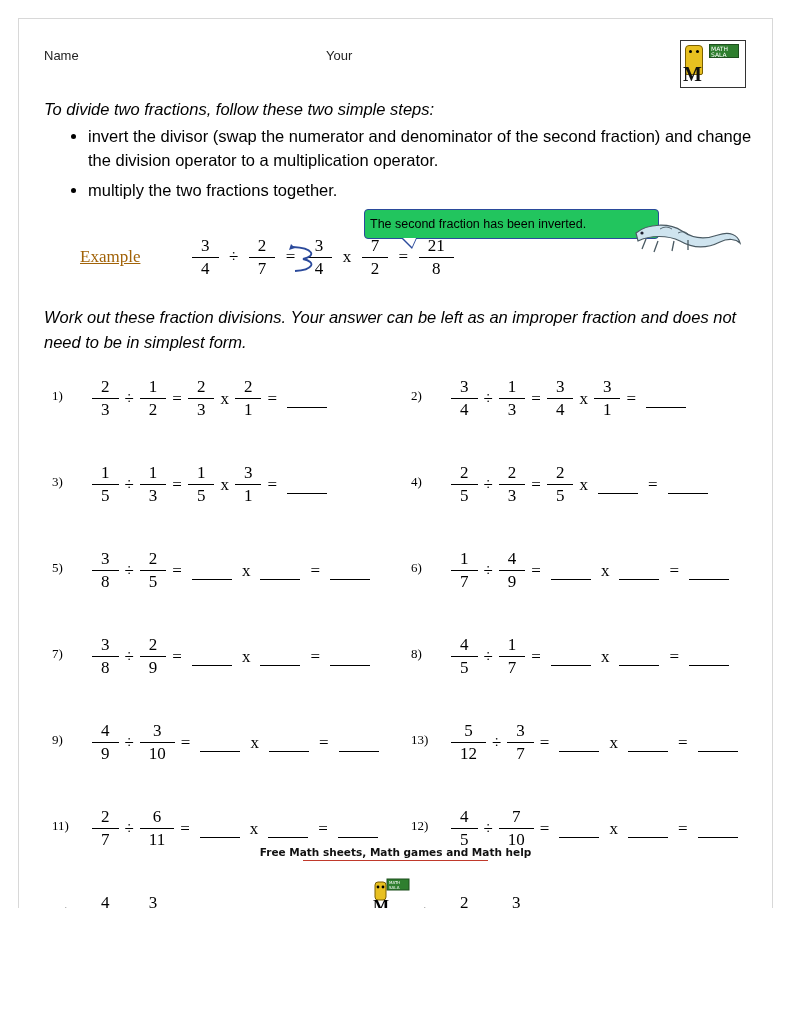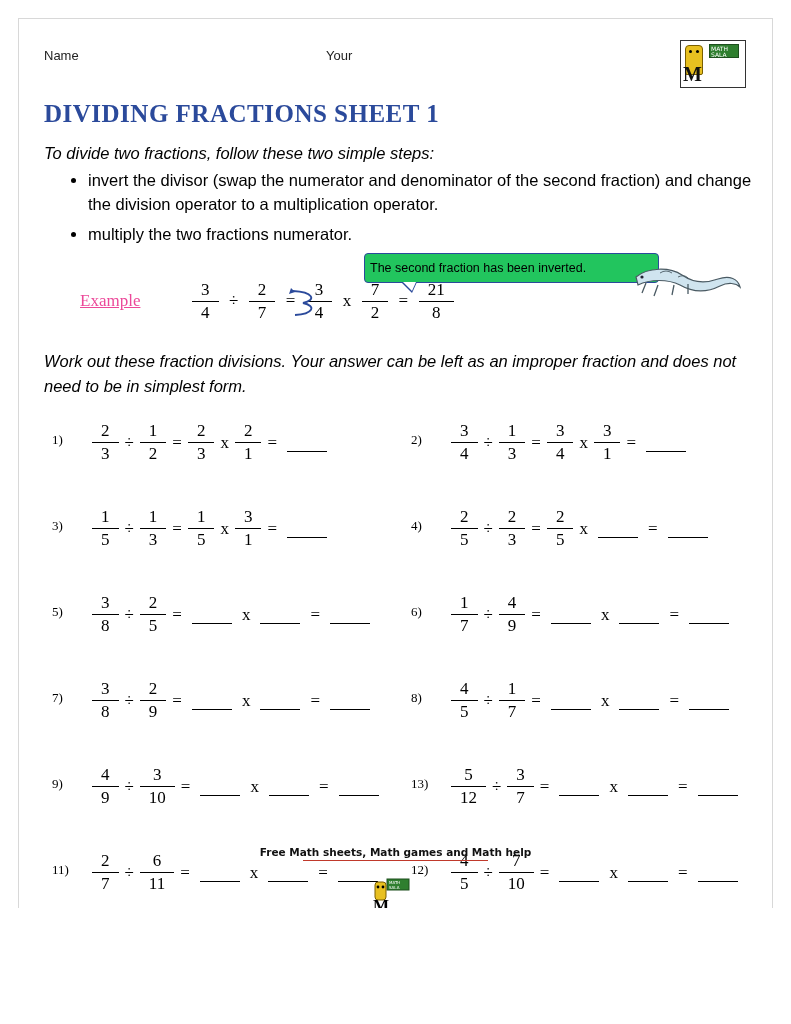--- a/index.html
+++ b/index.html
@@ -129,21 +129,21 @@
   .example-zone {
     position: relative;
     height: 92px;
     margin-top: 4px;
   }
   .example-label {
     position: absolute;
     left: 36px;
     top: 38px;
     font-size: 17px;
-    color: #ec4899;
+    color: #a16207;
     text-decoration: underline;
     font-family: "Liberation Serif", serif;
   }
   .frac {
     display: inline-block;
     text-align: center;
     vertical-align: middle;
     font-family: "Liberation Serif", serif;
     font-size: 17px;
     line-height: 1.05;
@@ -302,27 +302,26 @@
       <div class="logo-box">
         <div class="liz"></div>
         <div class="mini">
             <span>MATH</span>
             <span>SALA</span>
           </div>
         <div class="mtext">M</div>
       </div>
     </div>
 
-    <h1 class="title">DIVIDING FRACTIONS SHEET 1</h1>
 
     <p class="intro">To divide two fractions, follow these two simple steps:</p>
 
     <ul class="steps">
       <li>invert the divisor (swap the numerator and denominator of the second fraction) and change the division operator to a multiplication operator.</li>
-      <li>multiply the two fractions numerator.</li>
+      <li>multiply the two fractions together.</li>
     </ul>
 
     <div class="example-zone">
       <div class="example-label">Example</div>
 
       <div class="callout">
         <span>The second fraction has been inverted.</span>
       </div>
 
       <div class="example-expr">

